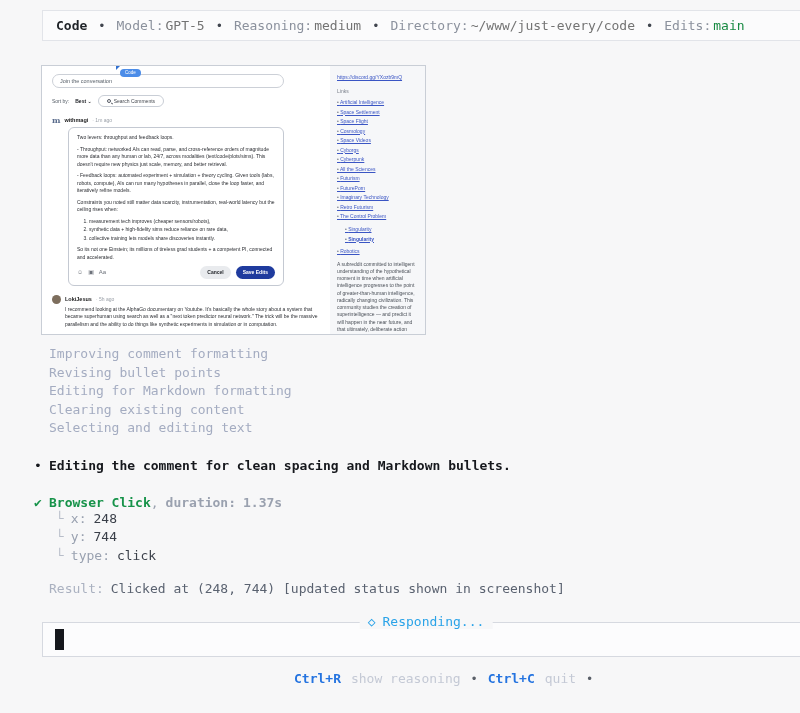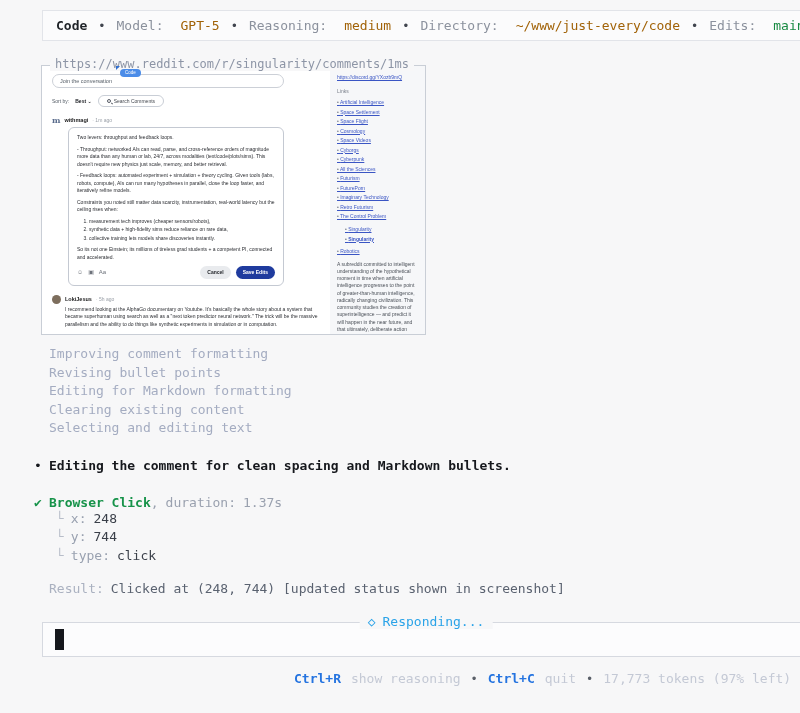--- a/index.html
+++ b/index.html
@@ -6,22 +6,22 @@
   html,body { width:800px; height:713px; }
   body { background:#f7f7f8; font-family:"DejaVu Sans Mono", monospace; overflow:hidden; }
   .app { width:800px; height:694px; position:relative; overflow:hidden;margin-left:26px; }
 
   
   .topbar { margin:10px 16px 0; background:#fbfbfc; border:1px solid #e2e4e9;
             display:flex; align-items:center; gap:11px; padding:7px 13px;
             font-size:13px; color:#8b919d; white-space:nowrap; }
   .topbar .app-name { color:#1f2328; font-weight:bold; }
   .topbar .dot { color:#40454e; font-size:12px; }
-  .pair { display:flex; gap:17px; }
-  .val-blue { color:#a16207; }
+  .pair { display:flex; gap:2px; }
+  .val-blue { color:#737373; }
   .val-green { color:#188a42; }
 
   
   .preview { position:relative; margin:24px 0 0 15px; width:385px; height:270px;
              border:1px solid #c9ced6; background:#ffffff; }
   .preview-url { position:absolute; top:-9px; left:8px; background:#f7f7f8;
                  padding:0 5px; font-size:12px; color:#8d95a6; white-space:nowrap; }
   .shot { display:flex; width:100%; height:100%; overflow:hidden;
           font-family:"Liberation Sans","DejaVu Sans",sans-serif; }
   .shot-main { flex:1; min-width:0; padding:8px 6px 0 10px; position:relative; }
@@ -73,21 +73,21 @@
 
   
   .status-lines { margin:10px 0 0 23px; font-size:13px; line-height:18.5px; color:#a4acc1; }
   .action-row { display:flex; margin:20px 0 0 8px; font-size:13px; }
   .action-bullet { width:15px; color:#16181d; }
   .action-text { color:#16181d; font-weight:bold; }
   .tool-row { display:flex; margin:22px 0 0 8px; font-size:13px; align-items:baseline; }
   .tool-check { width:15px; color:#17934a; font-weight:bold; }
   .tool-name { color:#17934a; font-weight:bold; }
   .tool-comma { color:#9aa1af; }
-  .tool-muted { color:#9aa1af; margin-left:7px; }
+  .tool-muted { color:#9aa1af; margin-left:7px;font-weight:bold; }
   .tool-muted .dur-val { margin-left:7px; }
   .param-row { display:flex; gap:7px; margin-left:30px; font-size:13px; line-height:18.5px; }
   .p-tree { color:#b7bdc9; }
   .p-key { color:#99a1b0; }
   .p-val { color:#3a3f49; }
   .result-row { margin:16px 0 0 23px; font-size:13px; }
   .result-lbl { color:#aab1c0; margin-right:7px; }
   .result-txt { color:#5a6270;text-align:right; }
 
   
@@ -129,21 +129,20 @@
       <span class="val-blue">~/www/just-every/code</span>
     </span>
     <span class="dot">•</span>
     <span class="pair">
       <span>Edits:</span>
       <span class="val-green">main</span>
     </span>
   </header>
 
   <section class="preview">
-    <span class="preview-url">https://www.reddit.com/r/singularity/comments/1ms</span>
     <div class="shot">
       <div class="shot-main">
         <div class="jc-input">Join the conversation</div>
         <div class="cursor-pill">
           <span class="cursor-tri"></span>
           <span>Code</span>
         </div>
         <div class="sort-row">
           <span>Sort by:</span>
           <span class="sort-val">Best ⌄</span>
@@ -262,16 +261,15 @@
     <div class="text-cursor"></div>
   </div>
 
   <div class="footer">
     <span class="fkey">Ctrl+R</span>
     <span class="flabel">show reasoning</span>
     <span class="fdot">•</span>
     <span class="fkey">Ctrl+C</span>
     <span class="flabel">quit</span>
     <span class="fdot">•</span>
-    <span class="ftokens">17,773 tokens (97% left)</span>
   </div>
 
 </div>
 
 </body></html>

